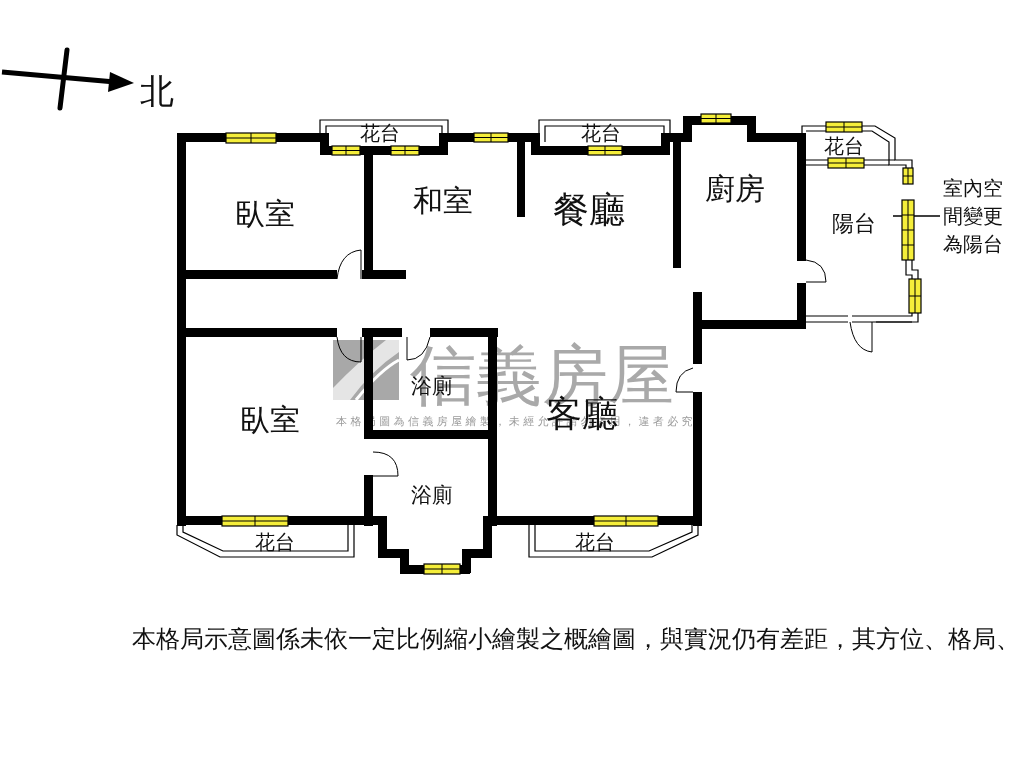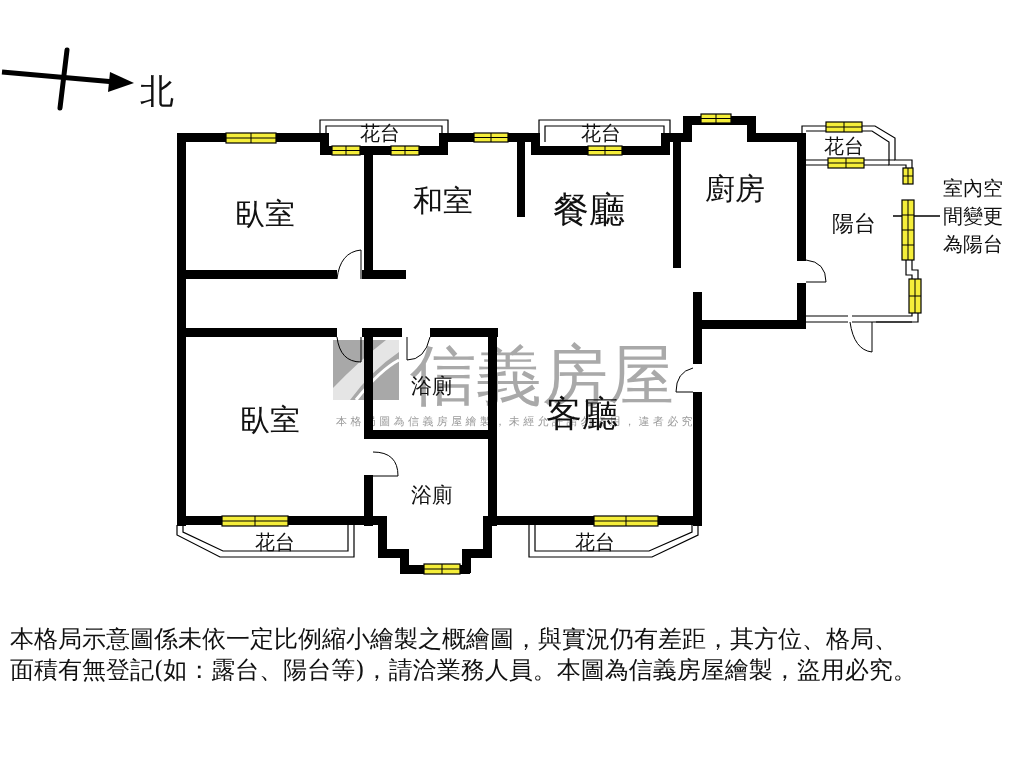--- a/index.html
+++ b/index.html
@@ -9,21 +9,21 @@
     .wall { fill: #000; }
     .win { fill: #f5ee3a; stroke: #000; stroke-width: 1.2; }
     .winline { stroke: #000; stroke-width: 1; }
     .thin { fill: none; stroke: #000; stroke-width: 1.2; }
     .door-arc { fill: none; stroke: #000; stroke-width: 1; }
     .label { font-family: "DejaVu Sans", sans-serif; fill: #111; }
     .wm { fill: #9b9b9b; opacity: 0.85; font-family: "DejaVu Sans", sans-serif; }
     .wm-small { fill: #9b9b9b; font-family: "DejaVu Sans", sans-serif; }
     .disclaimer { position: absolute; left: 10px; top: 624px; width: 1010px;
                   font-family: "DejaVu Serif", "Liberation Serif", serif; font-size: 24px;
-                  line-height: 31px; color: #111; }
+                  line-height: 31px; color: #111; text-align: right; }
     .disclaimer div { white-space: nowrap; }
   </style>
 </head>
 <body>
 
 <svg id="plan" viewBox="0 0 1024 768" xmlns="http://www.w3.org/2000/svg">
 
   <g>
     <g>
       <rect x="333" y="340" width="66" height="60" fill="#a8a8a8"></rect>
@@ -225,14 +225,13 @@
 
   <g>
     <text class="label" x="943" y="195" font-size="20">室內空</text>
     <text class="label" x="943" y="223" font-size="20">間變更</text>
     <text class="label" x="943" y="251" font-size="20">為陽台</text>
   </g>
 </svg>
 
 <div class="disclaimer">
   <div>本格局示意圖係未依一定比例縮小繪製之概繪圖，與實況仍有差距，其方位、格局、</div>
-  <div>面積有無登記(如：露台、陽台等)，請洽業務人員。本圖為信義房屋繪製，盜用必究。</div>
 </div>
 
 </body></html>

